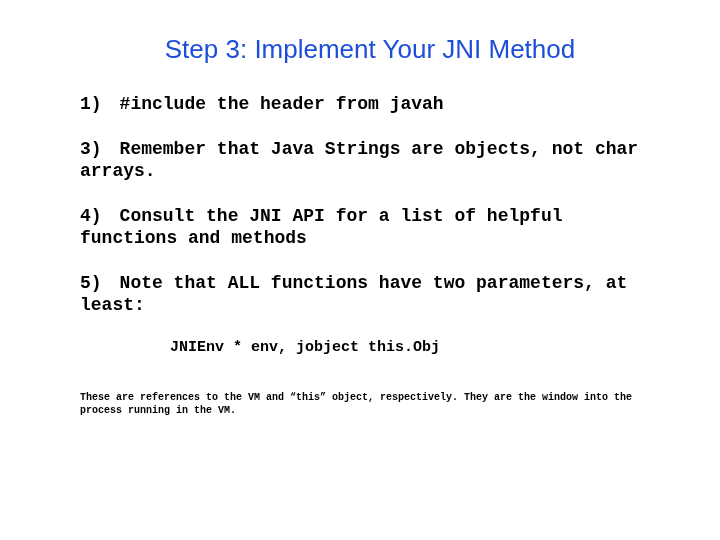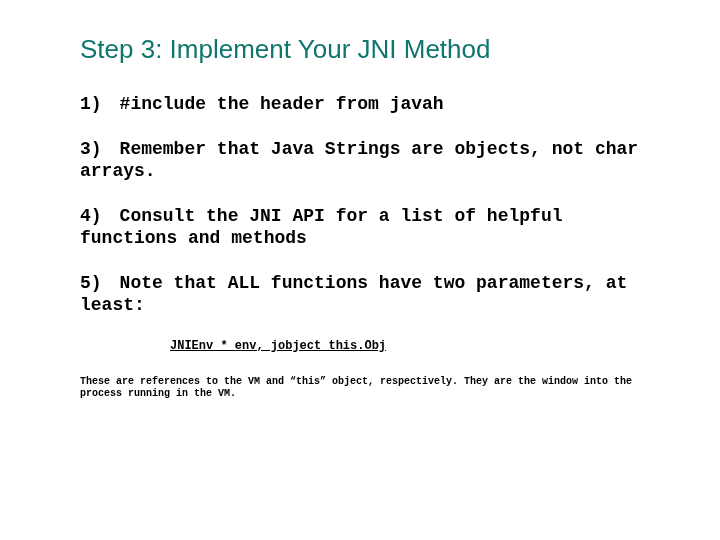--- a/index.html
+++ b/index.html
@@ -12,39 +12,38 @@
   }
   .slide {
     box-sizing: border-box;
     width: 720px;
     height: 540px;
     padding: 30px 60px 30px 80px;
     color: #000;
   }
   .title {
     font-family: Arial, Helvetica, sans-serif;
-    color: #0f766e;
+    color: #1d4ed8;
     font-size: 26px;
-    text-align: left;
+    text-align: center;
     margin: 4px 0 28px 0;
     font-weight: 500;
   }
   .item {
     font-weight: bold;
     font-size: 18px;
     line-height: 1.25;
     margin: 0 0 22px 0;
   }
   .subline {
     font-weight: bold;
-    font-size: 12px;
+    font-size: 15px;
     line-height: 1.25;
-    margin: 0 0 22px 0;
+    margin: 0 0 35px 0;
     padding-left: 90px;
-    text-decoration: underline;
   }
   .para {
     font-weight: bold;
     font-size: 10px;
     line-height: 1.25;
     margin: 0;
   }
   .num {
     display: inline;
   }

